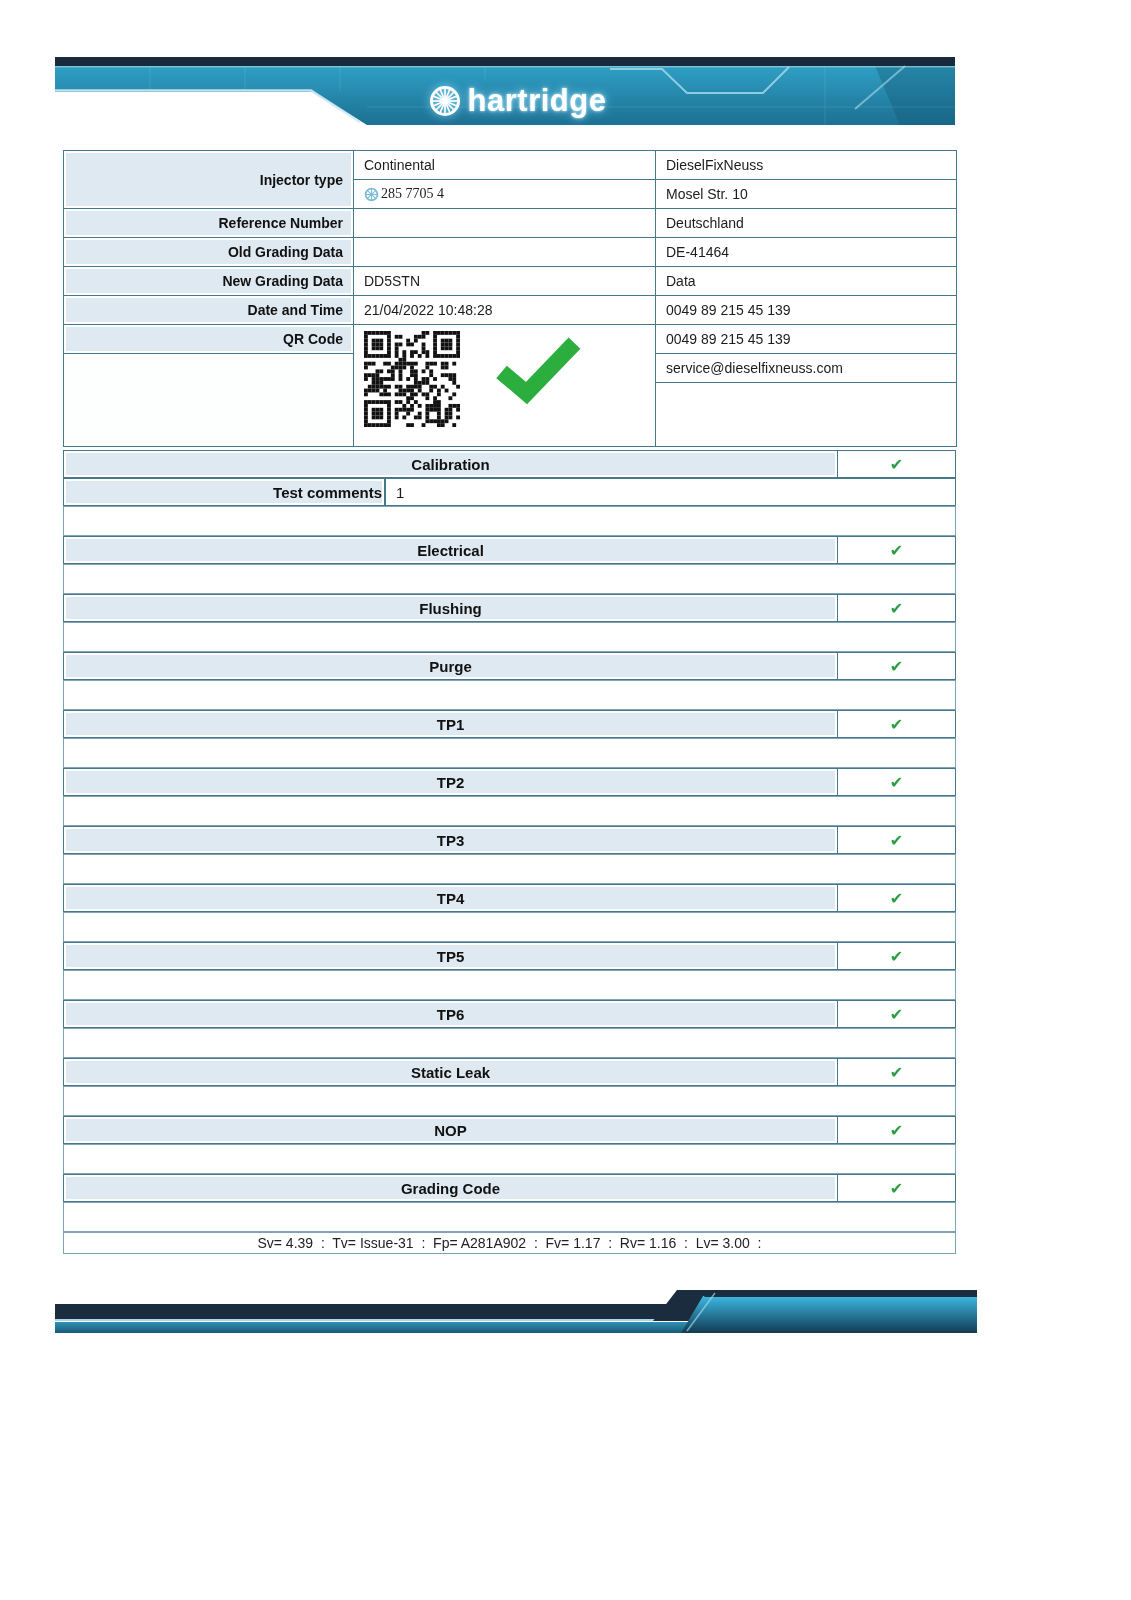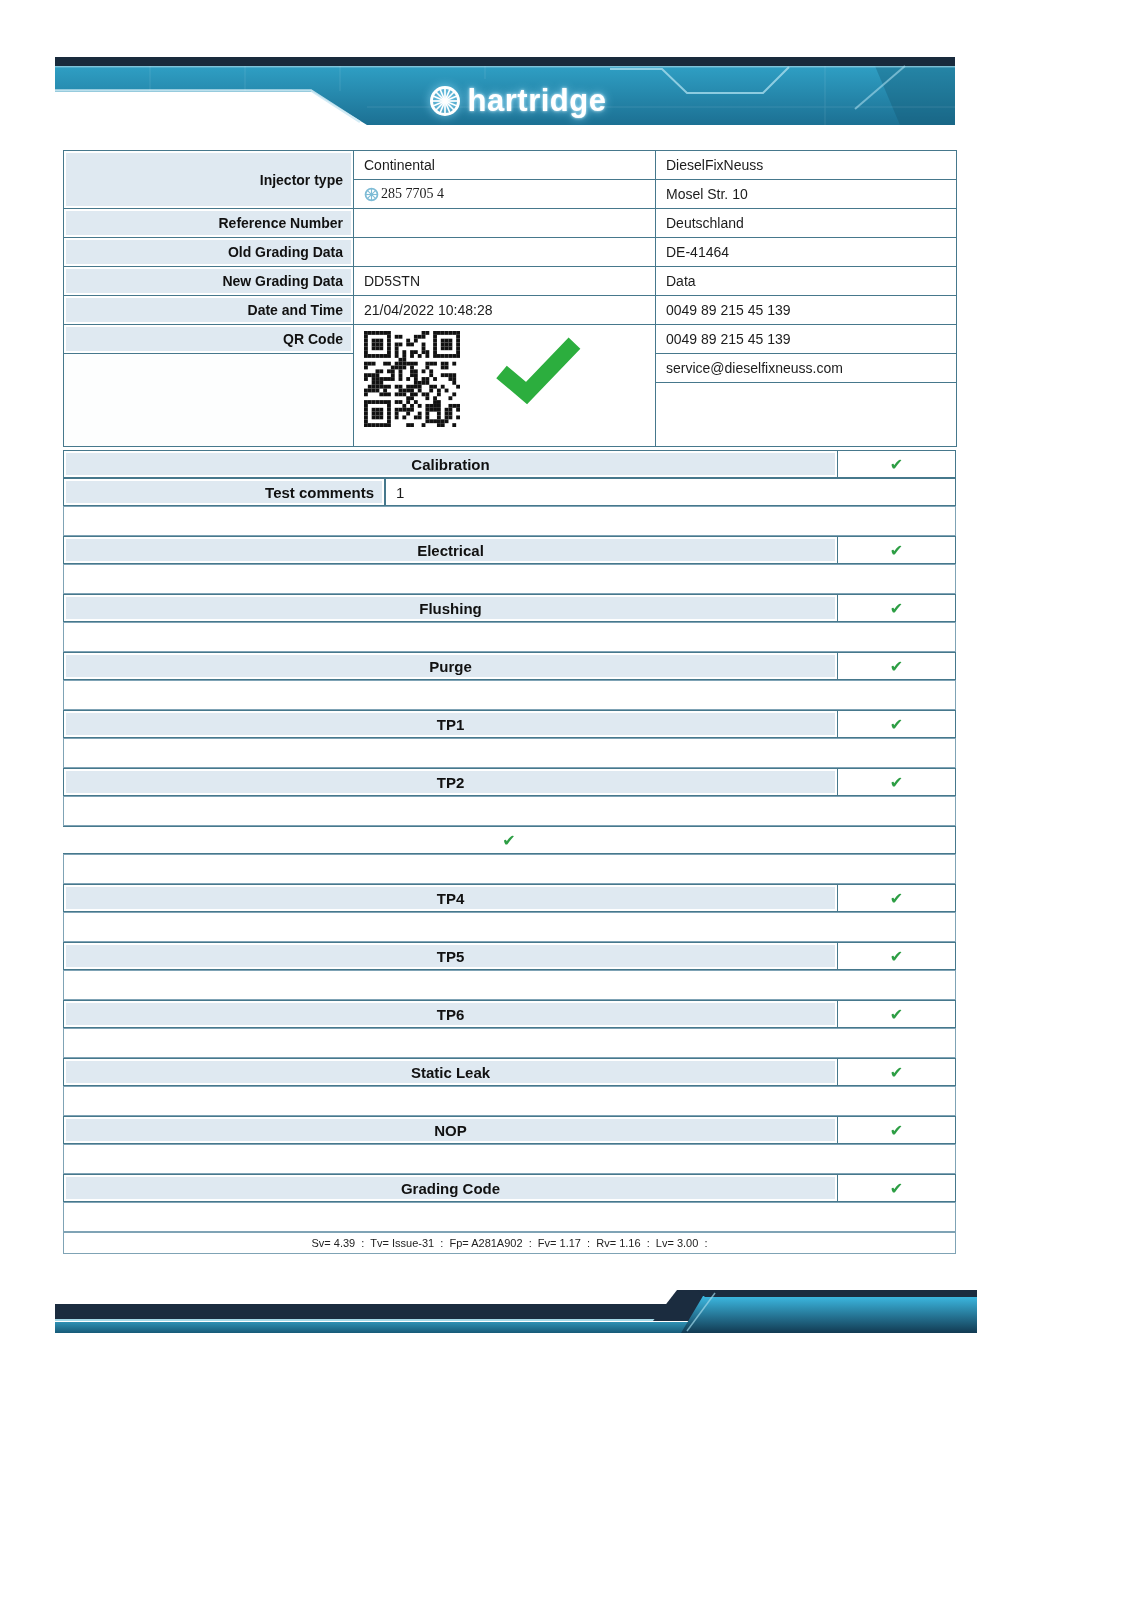--- a/index.html
+++ b/index.html
@@ -44,31 +44,31 @@
   }
   .sec-check{
     flex:1;box-sizing:border-box;border:1px solid #46788c;border-left:none;background:#fff;
     display:flex;align-items:center;justify-content:center;
     color:#2d9e44;font-weight:bold;font-size:16px;
   }
   .comments-row{display:flex;height:28px;box-sizing:border-box;}
   .comments-label{
     flex:0 0 322px;box-sizing:border-box;border:1px solid #46788c;background:#dfe9f1;
     box-shadow:inset 0 0 0 2px #ffffff;display:flex;align-items:center;justify-content:flex-end;
-    padding-right:10px;font-weight:bold;color:#111;
+    padding-right:2px;font-weight:bold;color:#111;
   }
   .comments-value{
     flex:1;box-sizing:border-box;border:1px solid #46788c;border-left:1px solid #46788c;
     background:#fff;display:flex;align-items:center;padding-left:10px;
   }
   .spacer-row{height:30px;box-sizing:border-box;border:1px solid #7fa3b5;background:#ffffff;}
   .version-row{
     height:22px;box-sizing:border-box;border:1px solid #7fa3b5;background:#fff;
     display:flex;align-items:center;justify-content:center;
-    font-size:11px;color:#222;white-space:pre;
+    font-size:14px;color:#222;white-space:pre;
   }
   
   .bottom-banner{position:absolute;left:55px;top:1288px;width:922px;height:48px;}
 </style>
 </head>
 <body>
 
 <div class="top-banner">
   <svg width="900" height="68" viewBox="0 0 900 68">
     <defs>
@@ -523,20 +523,21 @@
   </div>
   <div class="spacer-row"></div>
 
   <div class="sec-row">
     <div class="sec-label">TP2</div>
     <div class="sec-check">✔</div>
   </div>
   <div class="spacer-row"></div>
 
   <div class="sec-row">
+    <div class="sec-label">TP3</div>
     <div class="sec-check">✔</div>
   </div>
   <div class="spacer-row"></div>
 
   <div class="sec-row">
     <div class="sec-label">TP4</div>
     <div class="sec-check">✔</div>
   </div>
   <div class="spacer-row"></div>
 

